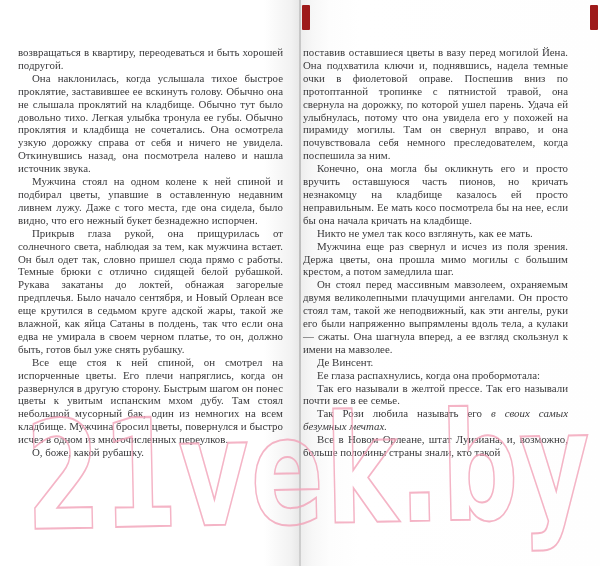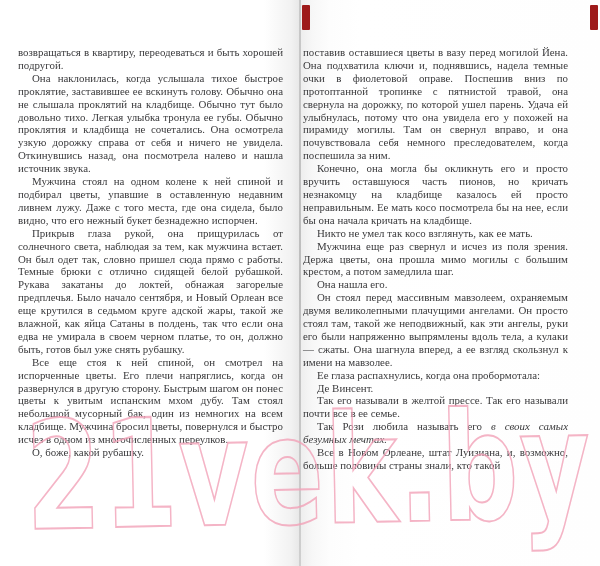--- a/index.html
+++ b/index.html
@@ -77,27 +77,26 @@
   <div class="text-block text-right">
 
       <p><span>поставив оставшиеся цветы в вазу перед могилой Йена. Она подхватила ключи и, поднявшись, надела темные очки в фиолетовой оправе. Поспешив вниз по протоптанной тропинке с пятнистой травой, она свернула на дорожку, по которой ушел парень. Удача ей улыбнулась, потому что она увидела его у похожей на пирамиду могилы. Там он свернул вправо, и она почувствовала себя немного преследователем, когда поспешила за ним.</span><span class="it"></span></p>
 
       <p><span>Конечно, она могла бы окликнуть его и просто вручить оставшуюся часть пионов, но кричать незнакомцу на кладбище казалось ей просто неправильным. Ее мать косо посмотрела бы на нее, если бы она начала кричать на кладбище.</span><span class="it"></span></p>
 
       <p><span>Никто не умел так косо взглянуть, как ее мать.</span><span class="it"></span></p>
 
       <p><span>Мужчина еще раз свернул и исчез из поля зрения. Держа цветы, она прошла мимо могилы с большим крестом, а потом замедлила шаг.</span><span class="it"></span></p>
 
-      <p><span>Она нашла его.</span><span class="it"></span></p>
 
       <p><span>Он стоял перед массивным мавзолеем, охраняемым двумя великолепными плачущими ангелами. Он просто стоял там, такой же неподвижный, как эти ангелы, руки его были напряженно выпрямлены вдоль тела, а кулаки — сжаты. Она шагнула вперед, а ее взгляд скользнул к имени на мавзолее.</span><span class="it"></span></p>
 
+      <p><span>Де Винсент.</span><span class="it"></span></p>
+
       <p><span>Ее глаза распахнулись, когда она пробормотала:</span><span class="it"></span></p>
-
-      <p><span>Де Винсент.</span><span class="it"></span></p>
 
 
 
       <p><span>Так его называли в желтой прессе. Так его называли почти все в ее семье.</span><span class="it"></span></p>
 
       <p><span>Так Рози любила называть его </span><span class="it">в своих самых безумных мечтах.</span></p>
 
       <p><span>Все в Новом Орлеане, штат Луизиана, и, возможно, больше половины страны знали, кто такой</span><span class="it"></span></p>
     </div>
 

